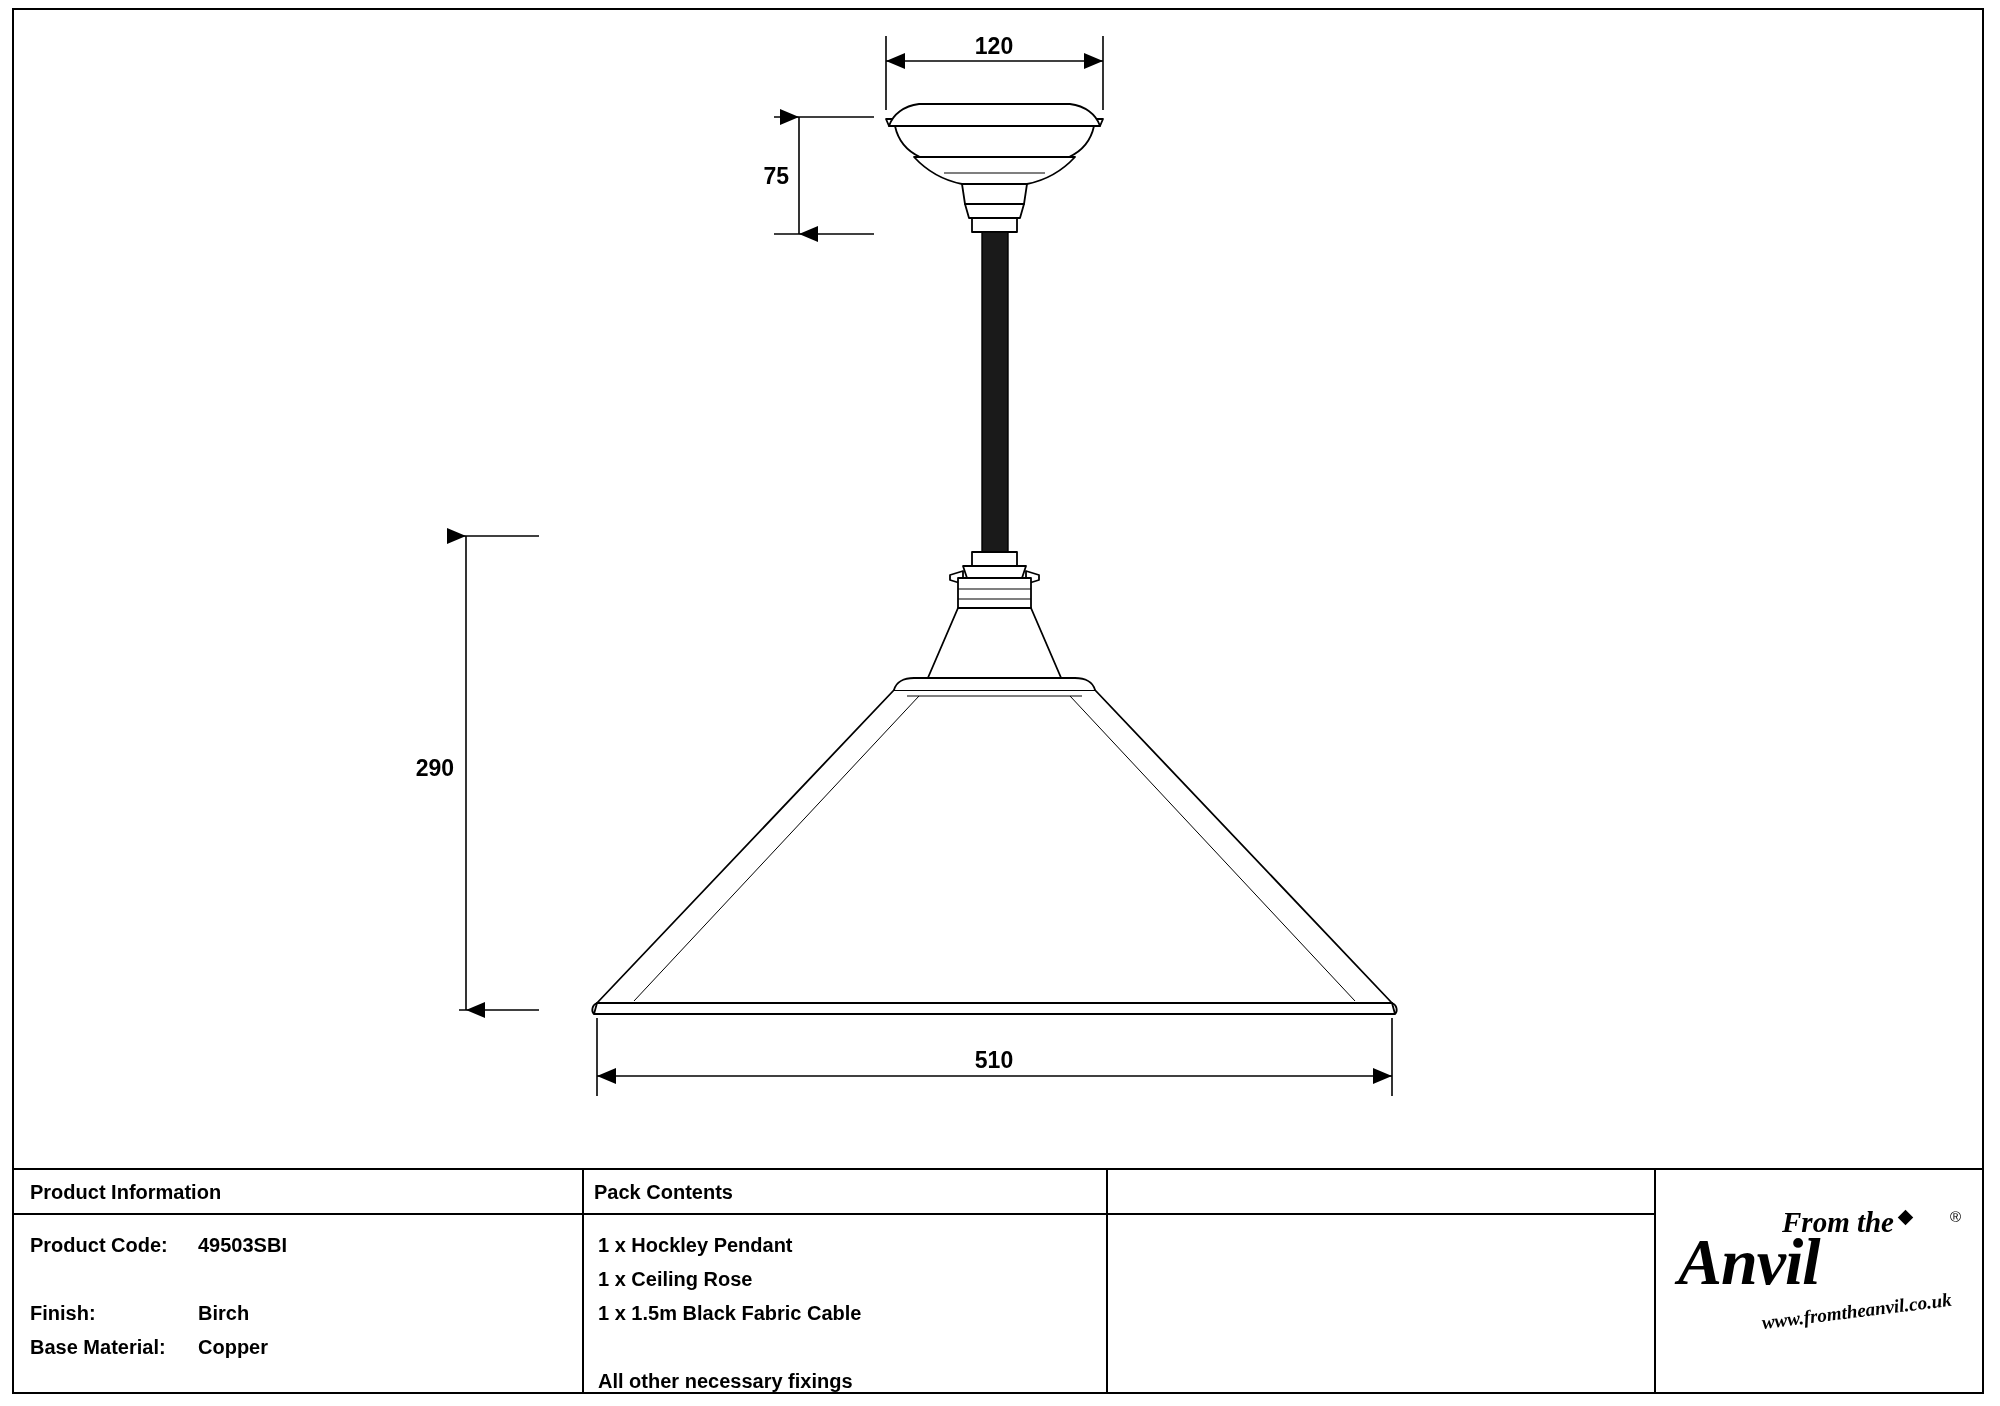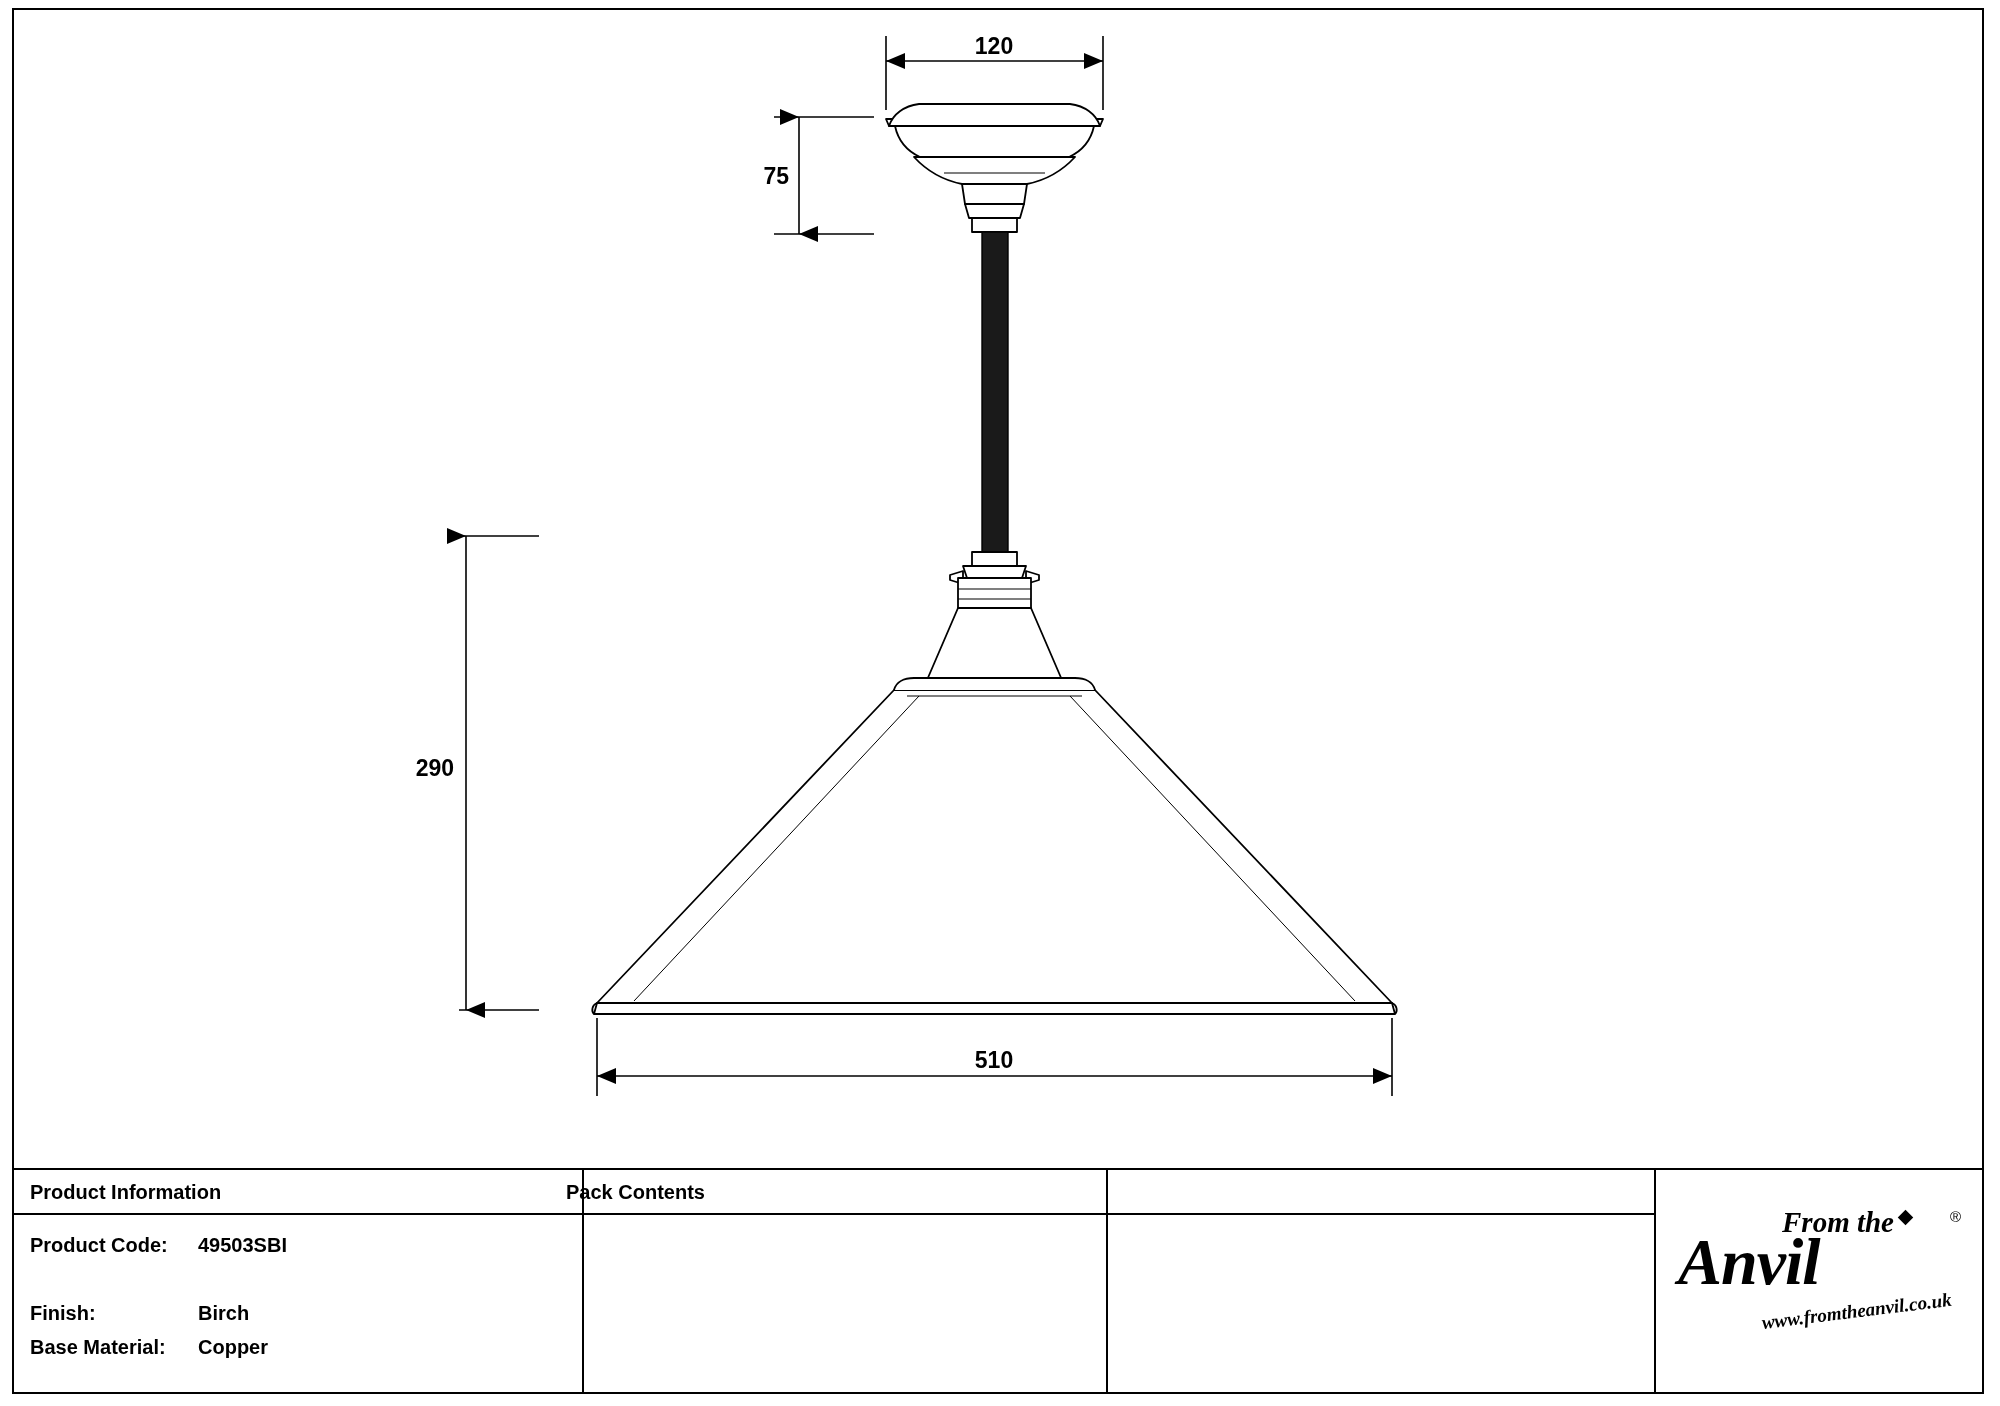--- a/index.html
+++ b/index.html
@@ -259,32 +259,39 @@
   </div>
 
 
   <div class="info-table">
     <div class="col-div" style="left:568px;"></div>
     <div class="col-div" style="left:1092px;"></div>
     <div class="col-div" style="left:1640px;"></div>
     <div class="hdr-div"></div>
 
     <div class="hdr" style="left:16px;">Product Information</div>
-    <div class="hdr" style="left:552px;">Pack Contents</div>
+    <div class="hdr" style="left:580px;">Pack Contents</div>
 
     <div class="kv" style="left:16px; top:58px;">
       <span class="k">Product Code:</span><span>49503SBI</span>
     </div>
     <div class="kv" style="left:16px; top:126px;">
       <span class="k">Finish:</span><span>Birch</span>
     </div>
     <div class="kv" style="left:16px; top:160px;">
       <span class="k">Base Material:</span><span>Copper</span>
     </div>
 
+    <div class="cell-list" style="left:584px; top:58px;">
+      <div>1 x Hockley Pendant</div>
+      <div>1 x Ceiling Rose</div>
+      <div>1 x 1.5m Black Fabric Cable</div>
+      <div>&nbsp;</div>
+      <div>All other necessary fixings</div>
+    </div>
 
     <div class="logo-cell">
       <div class="logo-wrap">
         <div class="logo-top">From the</div>
         <div class="logo-diamond"></div>
         <div class="logo-reg">®</div>
         <div class="logo-main">Anvil</div>
         <div class="logo-url">www.fromtheanvil.co.uk</div>
       </div>
     </div>

